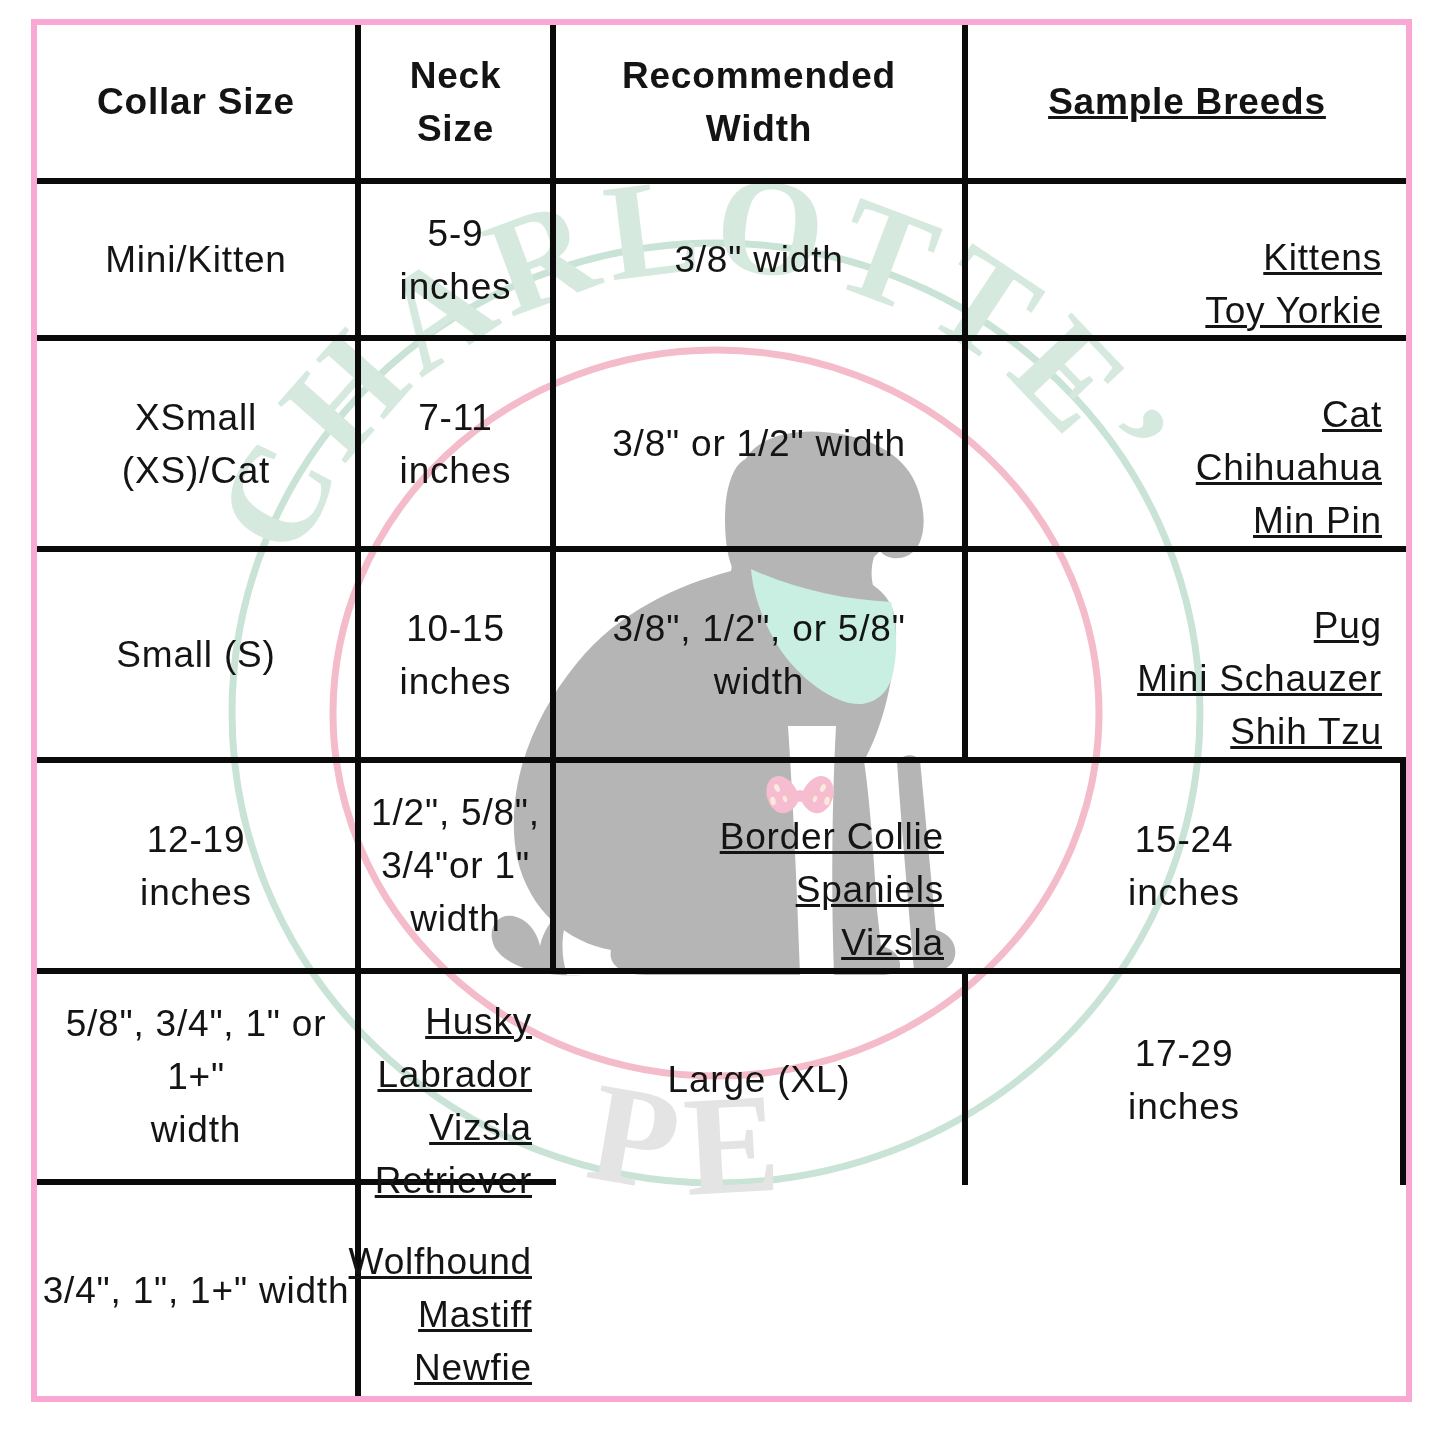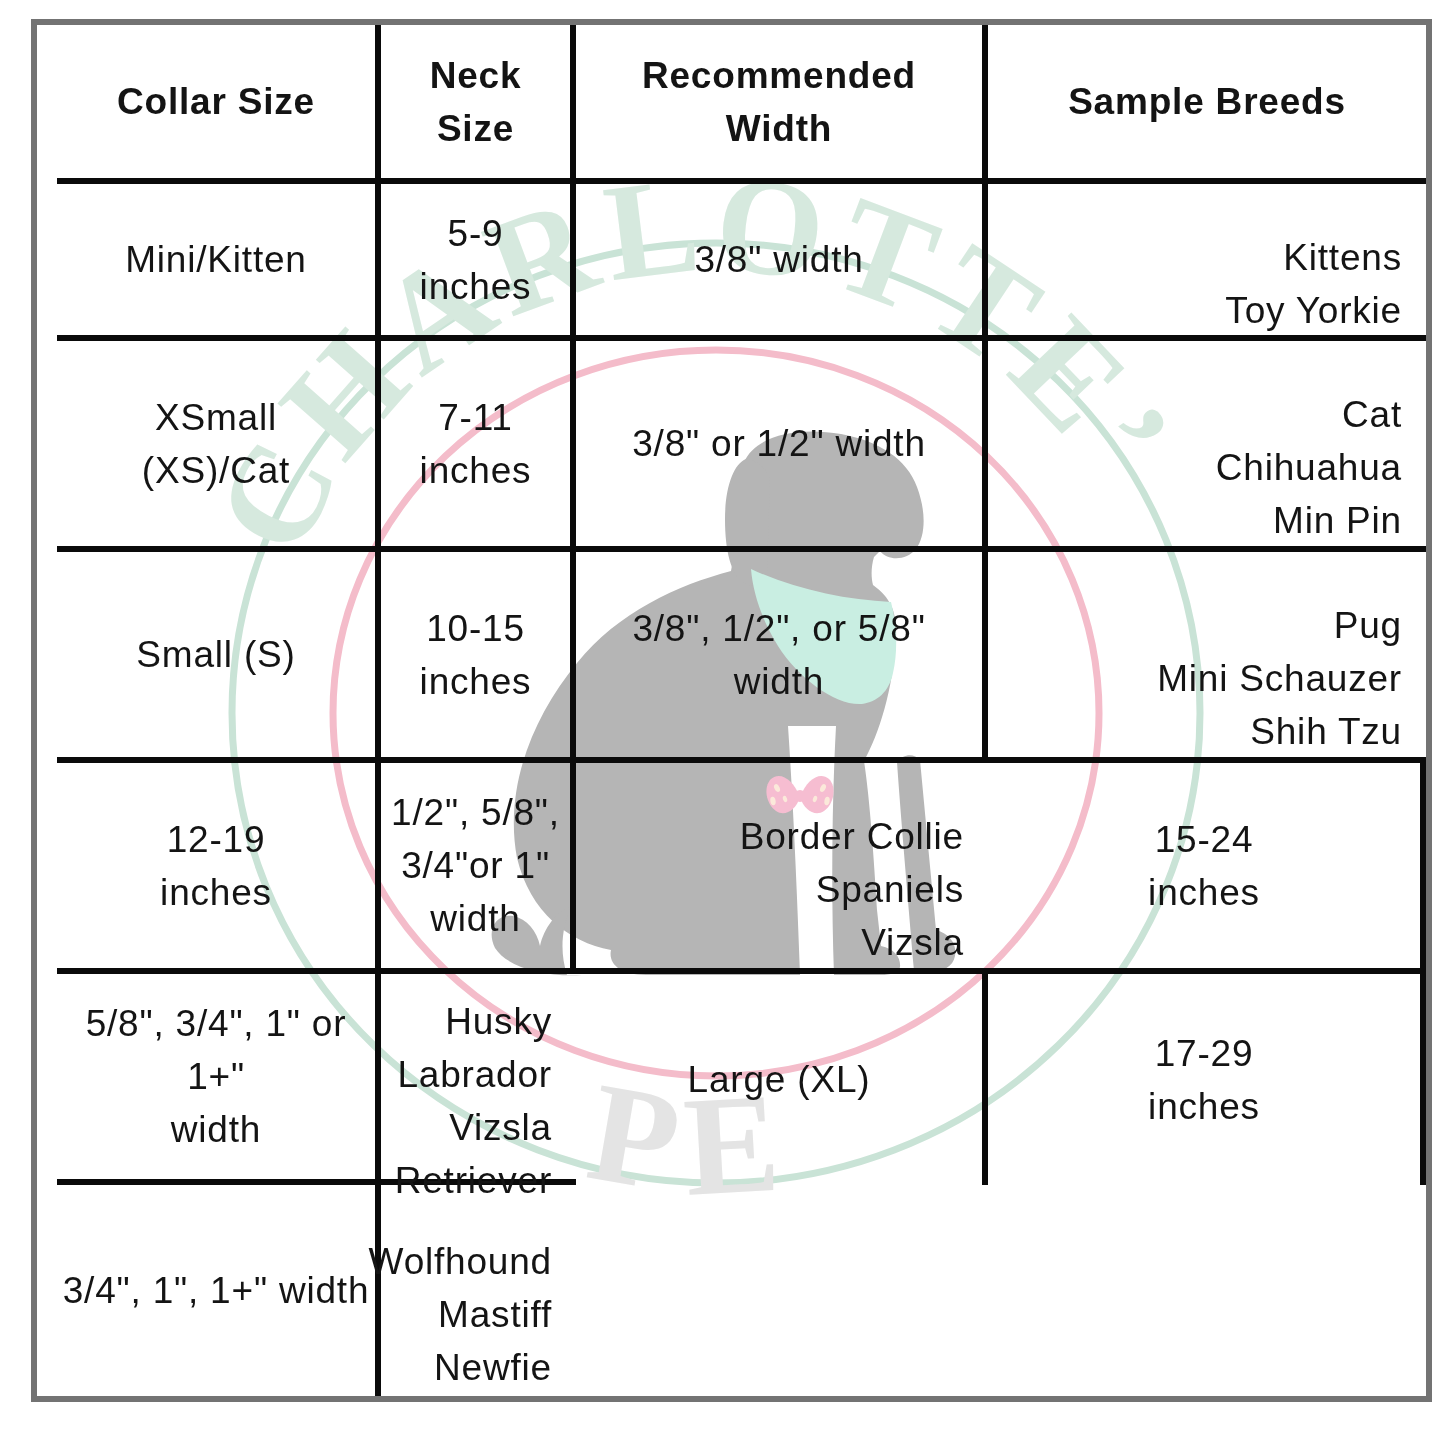--- a/index.html
+++ b/index.html
@@ -18,39 +18,38 @@
     width: 1445px; height: 1445px;
     z-index: 1;
   }
   .size-table {
     position: absolute;
     left: 31px; top: 19px;
     z-index: 2;
     display: grid;
     grid-template-columns: 324px 195px 412px 438px;
     grid-template-rows: 159px 157px 211px 211px 211px 211px 211px;
-    border: 6px solid #737373;
+    border: 6px solid #f9a8d4;
     background: transparent;
-    padding-left: 20px;
   }
   .cell {
     border-right: 6px solid #0a0a0a;
     border-bottom: 6px solid #0a0a0a;
     display: flex;
     flex-direction: column;
     justify-content: center;
     align-items: center;
     text-align: center;
     font-size: 37px;
     line-height: 53px;
     letter-spacing: 0.8px;
     box-sizing: border-box;
     background: transparent;
   }
-  .cell.c4 { border-right: none; }
+  .cell.c4 { border-right: none; text-decoration: underline; }
   .cell.lastrow { border-bottom: none; }
   .cell.header { font-weight: 700; }
   .cell.body.c1 { font-weight: 400; }
   .cell.body.c4 {
     align-items: flex-end;
     text-align: right;
     padding-right: 24px;
     margin-top: 48px;
   }
   .hspan { display: block; }

